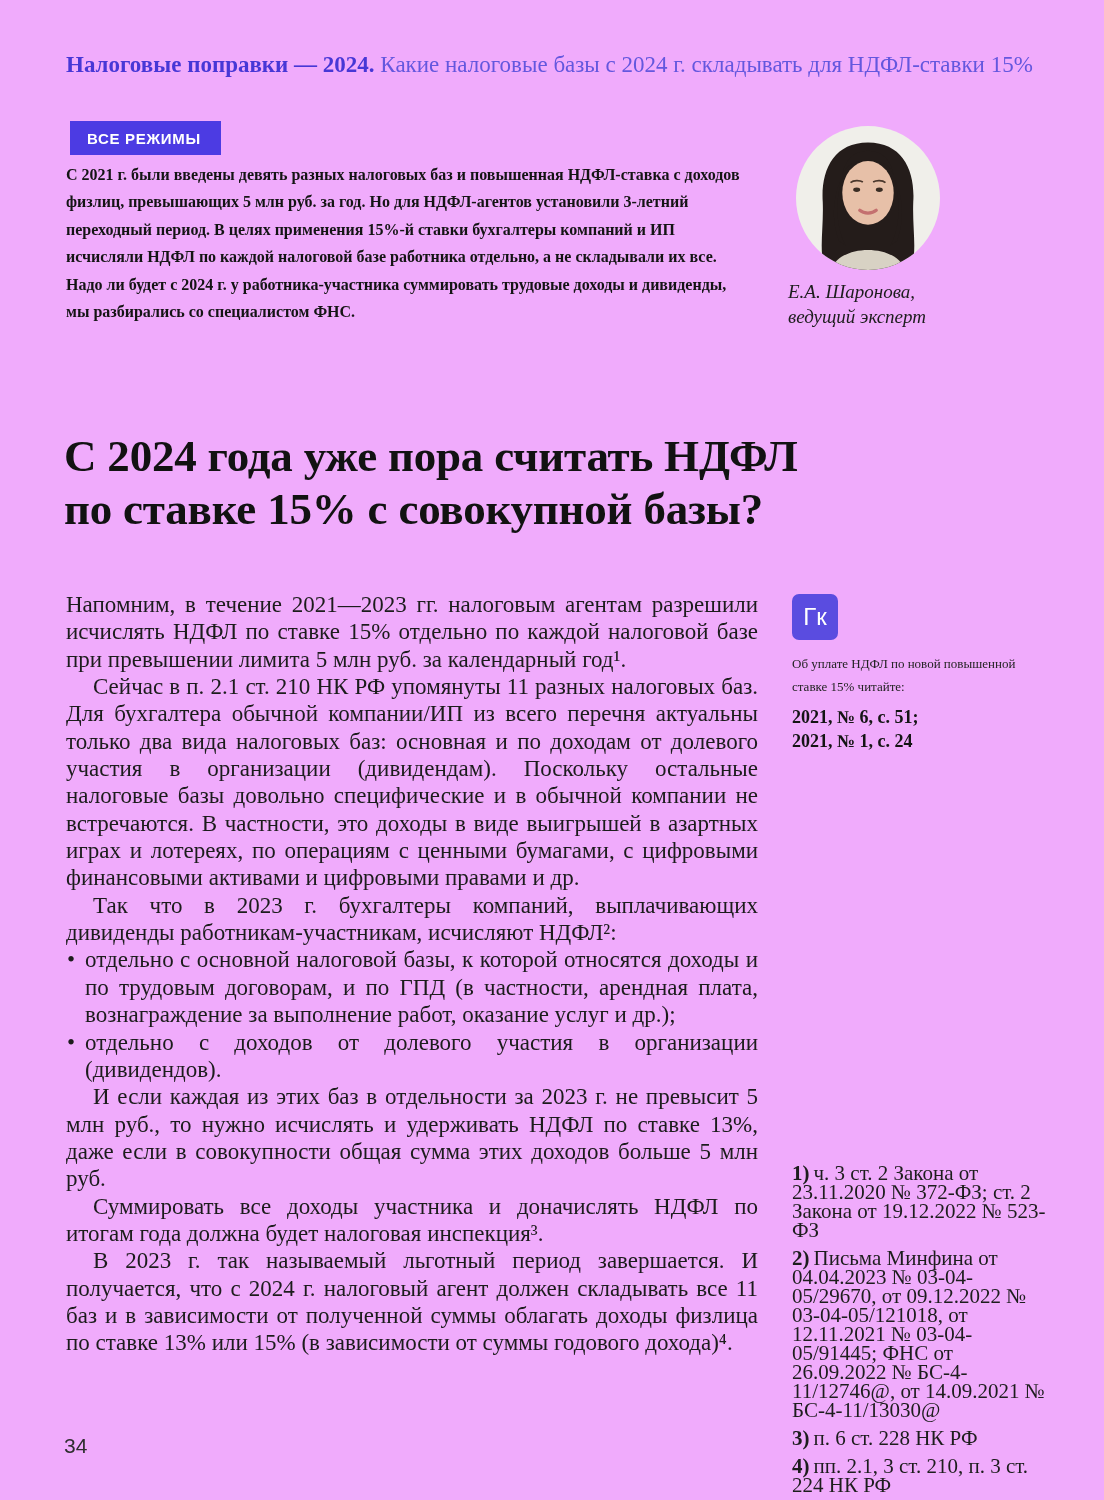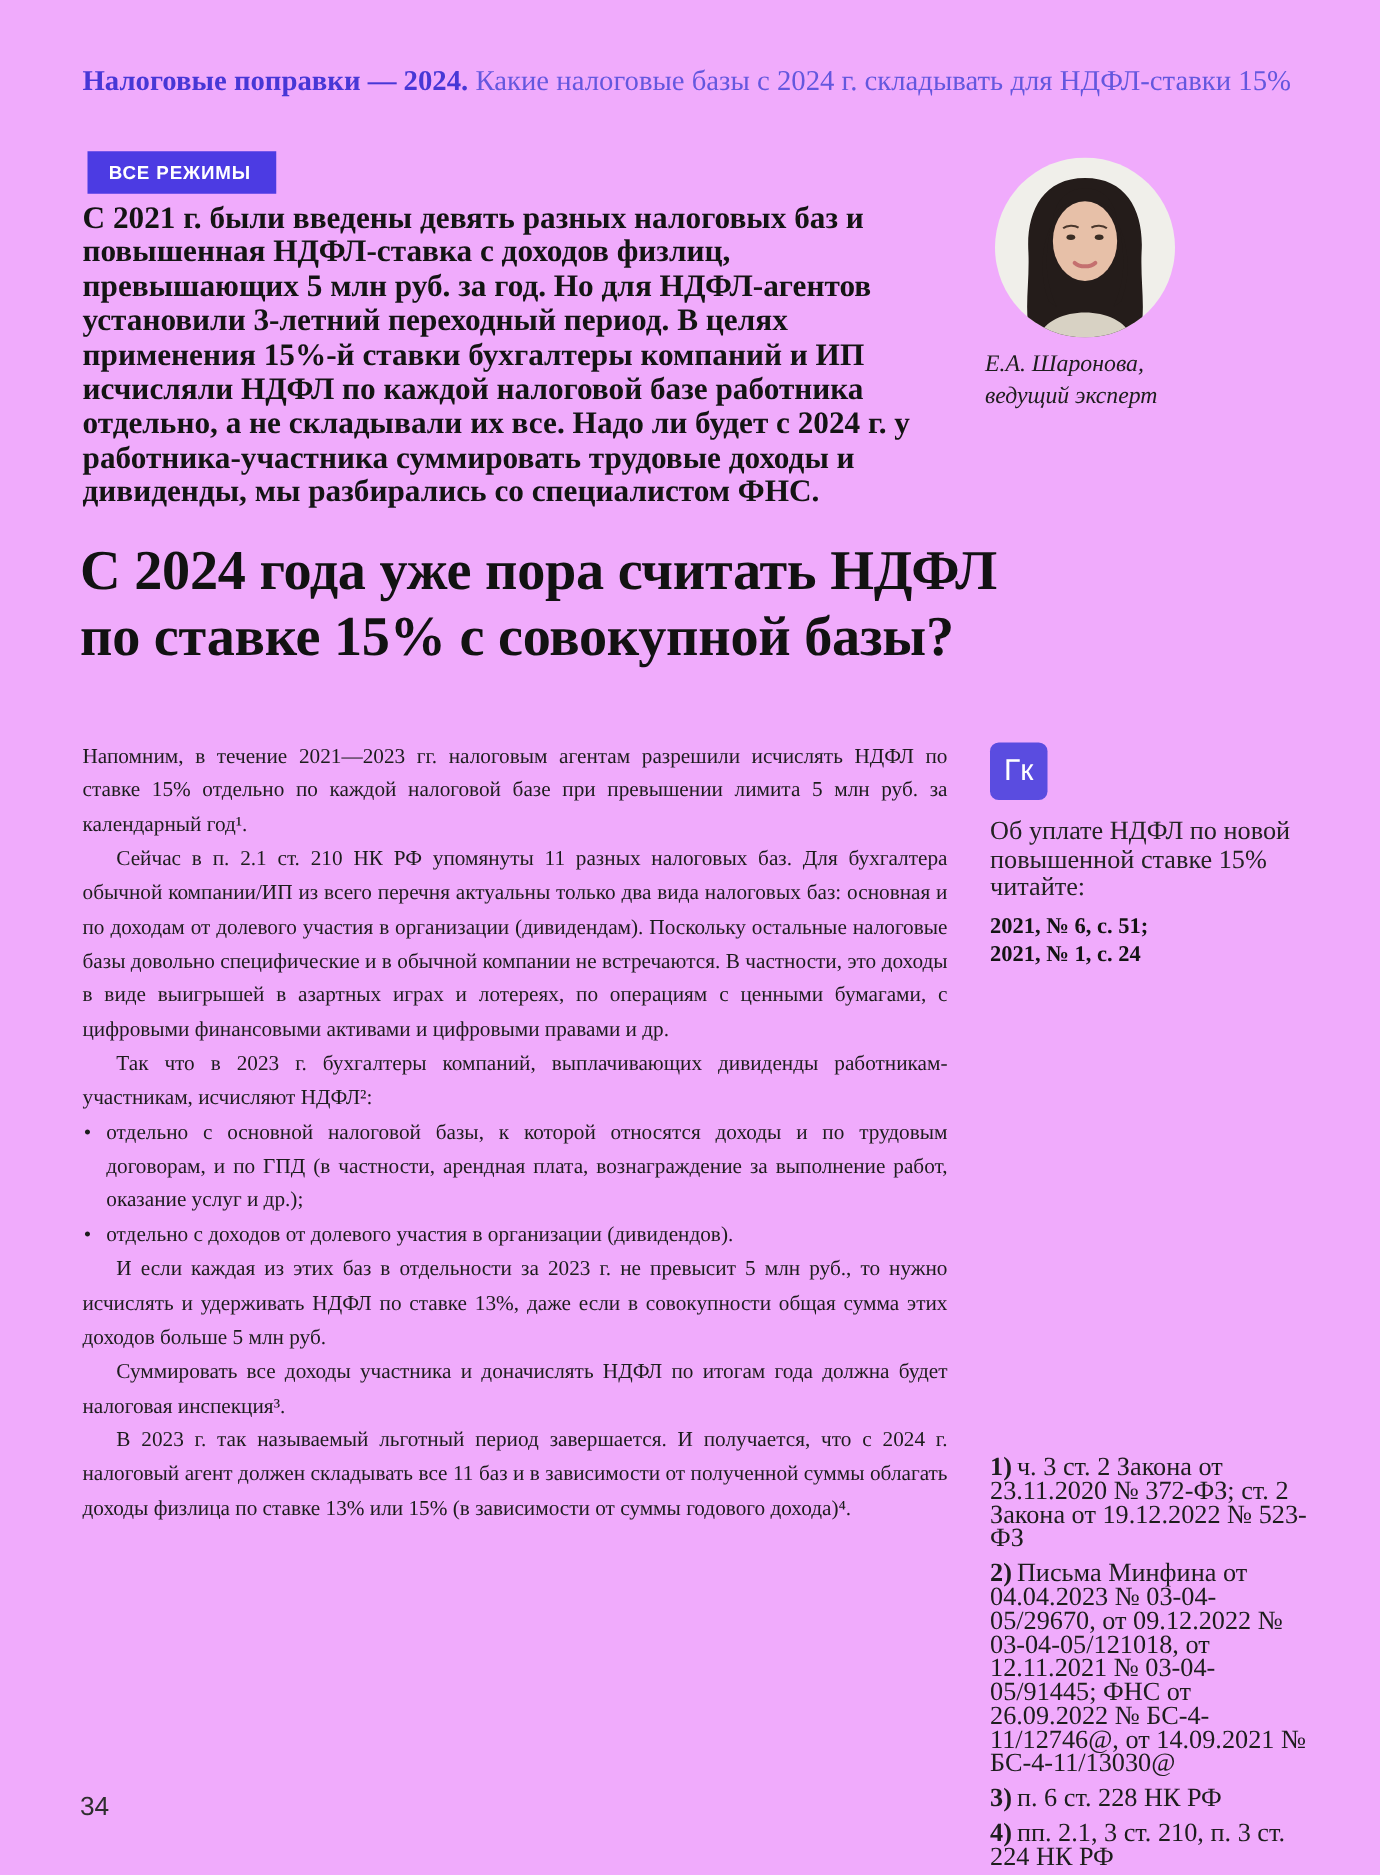--- a/index.html
+++ b/index.html
@@ -10,48 +10,48 @@
   .running-head{position:absolute;left:66px;top:50px;width:985px;font-size:23px;line-height:29px;}
   .rh-bold{font-weight:bold;color:#4737d6;}
   .rh-rest{color:#6457de;}
 
   
   .badge{position:absolute;left:70px;top:121px;background:#4c3be3;color:#ffffff;
          font-family:"Liberation Sans",sans-serif;font-weight:bold;font-size:15px;
          letter-spacing:0.7px;padding:9px 20px 8px 17px;}
 
   
-  .intro{position:absolute;left:66px;top:161px;width:678px;font-size:25px;font-weight:bold;
+  .intro{position:absolute;left:66px;top:161px;width:678px;font-size:16px;font-weight:bold;
          line-height:27.4px;color:#141414;text-align:left;}
 
   
   .author{position:absolute;left:788px;top:126px;width:256px;}
   .avatar{width:144px;height:144px;margin-left:8px;display:block;}
   .author-caption{margin-top:10px;font-size:19px;font-style:italic;line-height:24.5px;color:#1d1d1d;}
 
   
   .title{position:absolute;left:64px;top:430px;margin:0;width:1000px;
          font-size:45px;line-height:53px;font-weight:bold;color:#121212;letter-spacing:-0.2px;}
   .title span{display:block;}
 
   
-  .body-col{position:absolute;left:66px;top:591px;width:692px;font-size:17px;
+  .body-col{position:absolute;left:66px;top:591px;width:692px;font-size:23px;
             line-height:27.35px;text-align:justify;color:#1c1c1c;}
   .p{margin:0;}
   .ind{text-indent:27px;}
   .bullets{margin:0;padding:0;list-style:none;}
   .bullets li{position:relative;padding-left:19px;}
   .bullets li::before{content:"\2022";position:absolute;left:1px;top:0;}
 
   
   .sidebar{position:absolute;left:792px;top:594px;width:252px;}
   .gk-logo{width:46px;height:46px;background:#5a4ce0;border-radius:7px;color:#ffffff;
            font-family:"Liberation Sans",sans-serif;font-weight:normal;font-size:24px;
            display:flex;align-items:center;justify-content:center;}
-  .side-note{margin-top:13px;font-size:21px;line-height:22.5px;color:#232323;}
+  .side-note{margin-top:13px;font-size:13px;line-height:22.5px;color:#232323;}
   .side-refs{margin-top:8px;}
   .side-ref{font-size:18px;font-weight:bold;line-height:23.5px;color:#141414;}
 
   
   .footnotes{position:absolute;left:792px;top:1164px;width:258px;font-size:21px;
              line-height:19px;color:#1d1d1d;}
   .fn{margin-bottom:9px;}
   .fn-num{font-weight:bold;margin-right:4px;}
 
   

